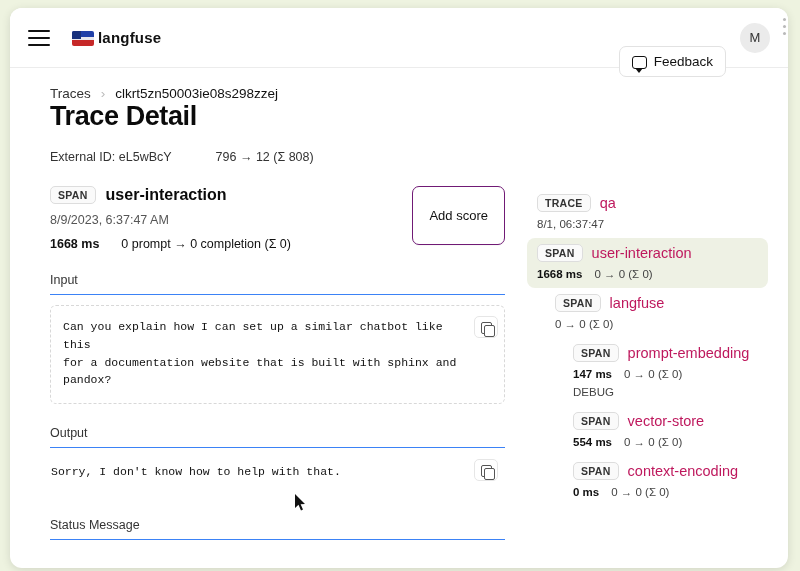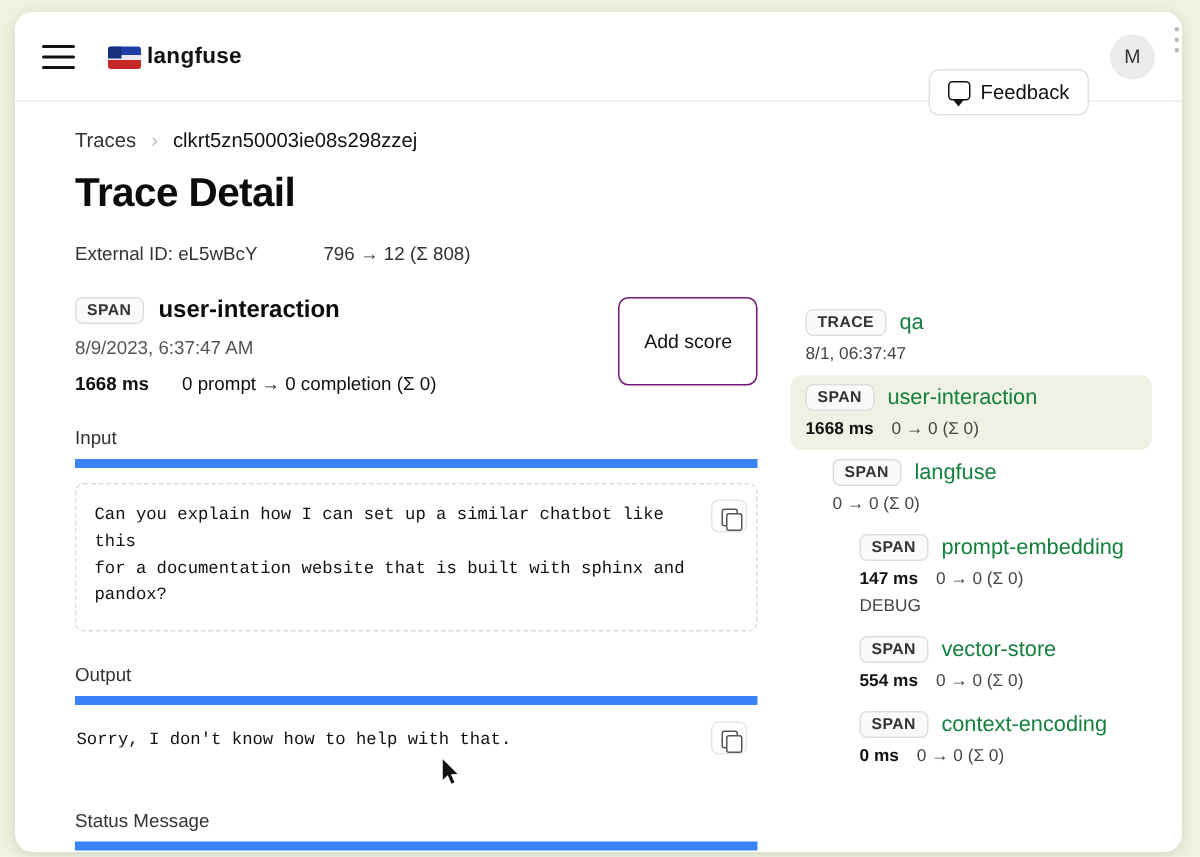--- a/index.html
+++ b/index.html
@@ -42,21 +42,21 @@
     background: linear-gradient(180deg,#1f3fa8 0%,#1f3fa8 38%,#e8e8ee 38%,#e8e8ee 62%,#c62828 62%,#c62828 100%);
     position: relative; overflow: hidden;
   }
   .brand-logo:after{
     content:""; position:absolute; left:0; top:0; width:9px; height:8px;
     background:#17307c;
   }
   .brand-name { font-size: 15px; font-weight: 600; color: #111; letter-spacing: .2px; }
   .topbar-right { margin-left: auto; display: flex; align-items: center; gap: 14px; }
   .feedback-btn {
-    display: flex; align-items: flex-start; gap: 7px;
+    display: flex; align-items: flex-end; gap: 7px;
     border: 1px solid #e2e2e2; background: #fff;
     border-radius: 7px; padding: 7px 12px;
     font-size: 13.5px; color: #111; cursor: pointer; margin-top: 48px;
   }
   .chat-icon { width: 15px; height: 13px; border: 1.6px solid #111; border-radius: 3px; position: relative; }
   .chat-icon:after {
     content:""; position:absolute; left:2px; bottom:-5px;
     border-left: 4px solid transparent; border-right: 4px solid transparent;
     border-top: 5px solid #111;
   }
@@ -65,21 +65,21 @@
     background: #ebebeb; color: #333;
     display:flex; align-items:center; justify-content:center;
     font-size: 13px; font-weight: 500; cursor: pointer;
   }
   
   .page-head { padding: 18px 40px 0 40px; }
   .breadcrumb { display: flex; align-items: flex-start; gap: 10px; font-size: 13.5px; color: #555; }
   .breadcrumb .crumb-link { color: #333; cursor: pointer; }
   .breadcrumb .sep { color: #bbb; }
   .breadcrumb .crumb-id { color: #111; font-size: 13.5px; }
-  .page-title { font-size: 27px; font-weight: 700; color: #0b0b0b; margin-top: 12px; letter-spacing: -0.4px; }
+  .page-title { font-size: 27px; font-weight: 700; color: #0b0b0b; margin-top: 0; letter-spacing: -0.4px; }
   .meta-row { display:flex; align-items:center; gap: 44px; margin-top: 18px; font-size: 12.5px; color: #333; }
   .meta-row .mono { font-family: "Liberation Sans", sans-serif; text-align: right; }
   
   .content {
     position: relative;
     margin-top: 22px;
     padding: 0 20px 0 40px;
     display: flex;
     gap: 22px;
     height: 360px;
@@ -98,21 +98,21 @@
   .obs-time { font-size: 12.5px; color: #555; margin-top: 9px; }
   .obs-stats { display:flex; align-items:center; gap: 22px; margin-top: 10px; font-size: 12.5px; color: #111; }
   .obs-stats .lat { font-weight: 700; }
   .add-score-btn {
     margin-left: auto;
     border: 1px solid #701a75; background:#fff; border-radius: 7px;
     padding: 21px 16px; font-size: 13px; color:#111; cursor:pointer;
     box-shadow: 0 1px 1px rgba(0,0,0,.03);
   }
   .section { margin-top: 22px; }
-  .section-label { font-size: 12.5px; color: #333; padding-bottom: 7px; border-bottom: 6px solid #3b82f6; }
+  .section-label { font-size: 12.5px; color: #333; padding-bottom: 7px; border-bottom: 1px solid #3b82f6; }
   .io-box {
     position: relative;
     border: 1px solid transparent;
     padding: 14px 40px 14px 0;
   }
   .io-dashed {
     border: 1px dashed #d8d8d8; border-radius: 6px;
     padding: 12px 40px 14px 12px; margin-top: 10px;
   }
   .io-role { font-family: "Liberation Mono", monospace; font-size: 11.5px; color: #333; margin-bottom: 10px; }
@@ -132,21 +132,21 @@
   }
   .copy-btn:after{
     content:""; position:absolute; left:9px; top:8px; width:9px; height:10px;
     border:1.3px solid #555; border-radius:2px; background:#fff;
   }
   
   .tree { padding-top: 2px; }
   .tree-row { position: relative; padding: 6px 10px 8px 10px; border-radius: 8px; }
   .tree-row.highlight { background: #eef1e4; }
   .tree-head { display:flex; align-items:center; gap: 9px; }
-  .tree-name { font-size: 14.5px; color: #15803d; font-weight: 500; }
+  .tree-name { font-size: 14.5px; color: #be185d; font-weight: 500; }
   .tree-sub { font-size: 11.5px; color: #444; margin-top: 6px; display:flex; gap: 12px; }
   .tree-sub .bold { font-weight: 700; color:#111; }
   .tree-extra { font-size: 11.5px; color:#444; margin-top: 6px; }
   .ind-0 { margin-left: 0; }
   .ind-1 { margin-left: 18px; }
   .ind-2 { margin-left: 36px; }
   
   .cursor { position: absolute; left: 285px; top: 308px; width: 12px; height: 18px; pointer-events: none; }
   .scroll-dots { position:absolute; right: 2px; top: 10px; display:flex; flex-direction:column; gap:4px; }
   .scroll-dots i { width:3px; height:3px; background:#b9b9b9; border-radius:50%; display:block; }

